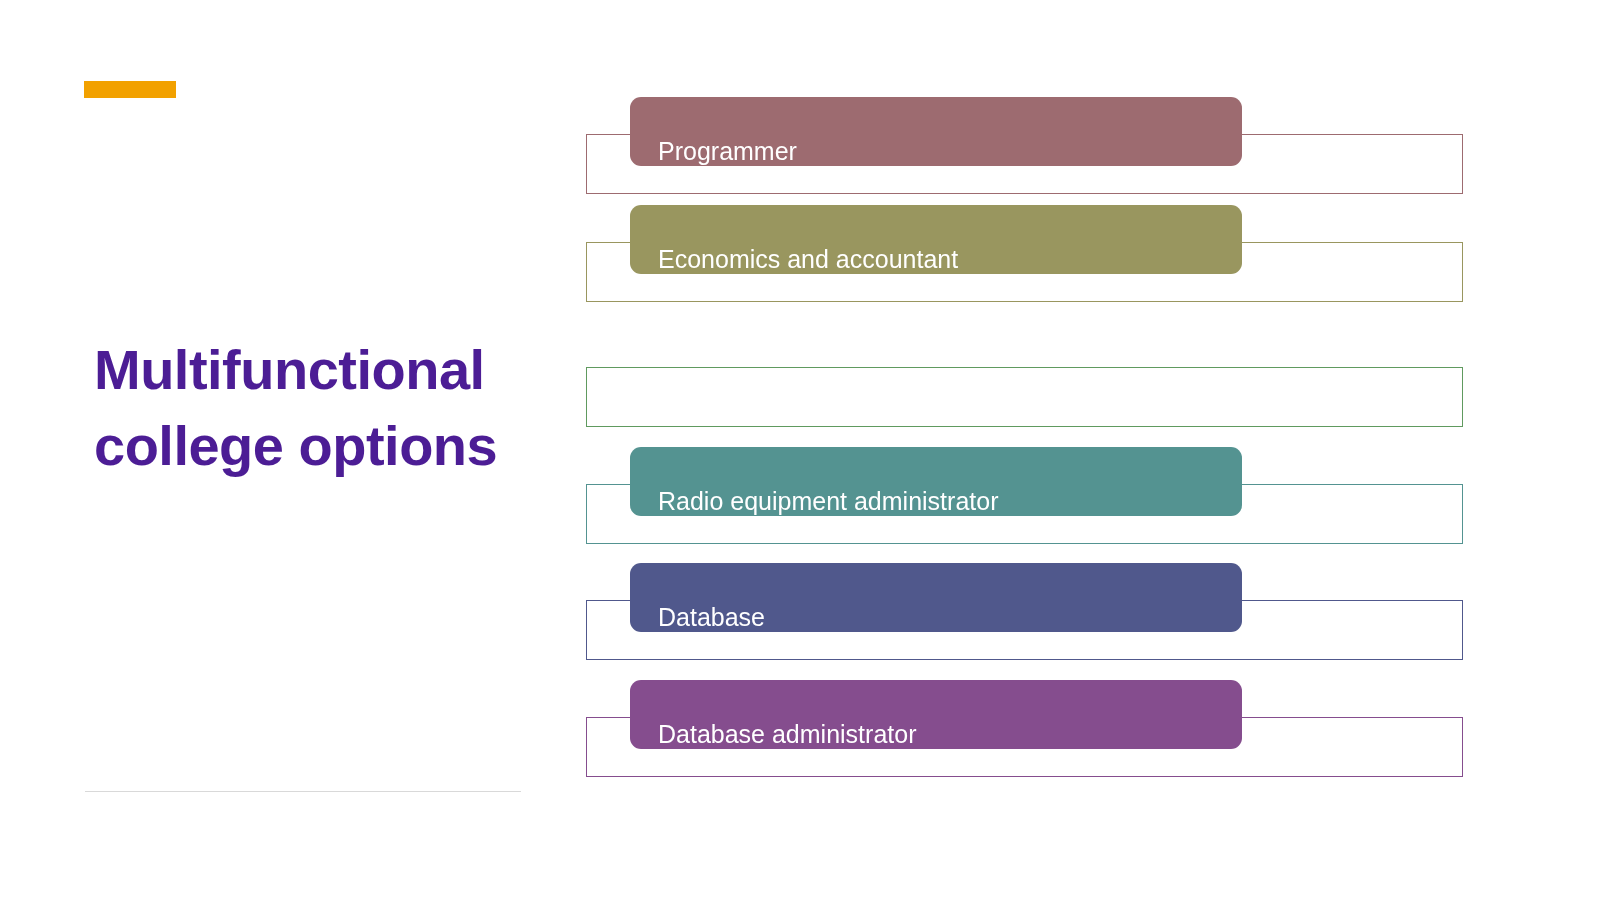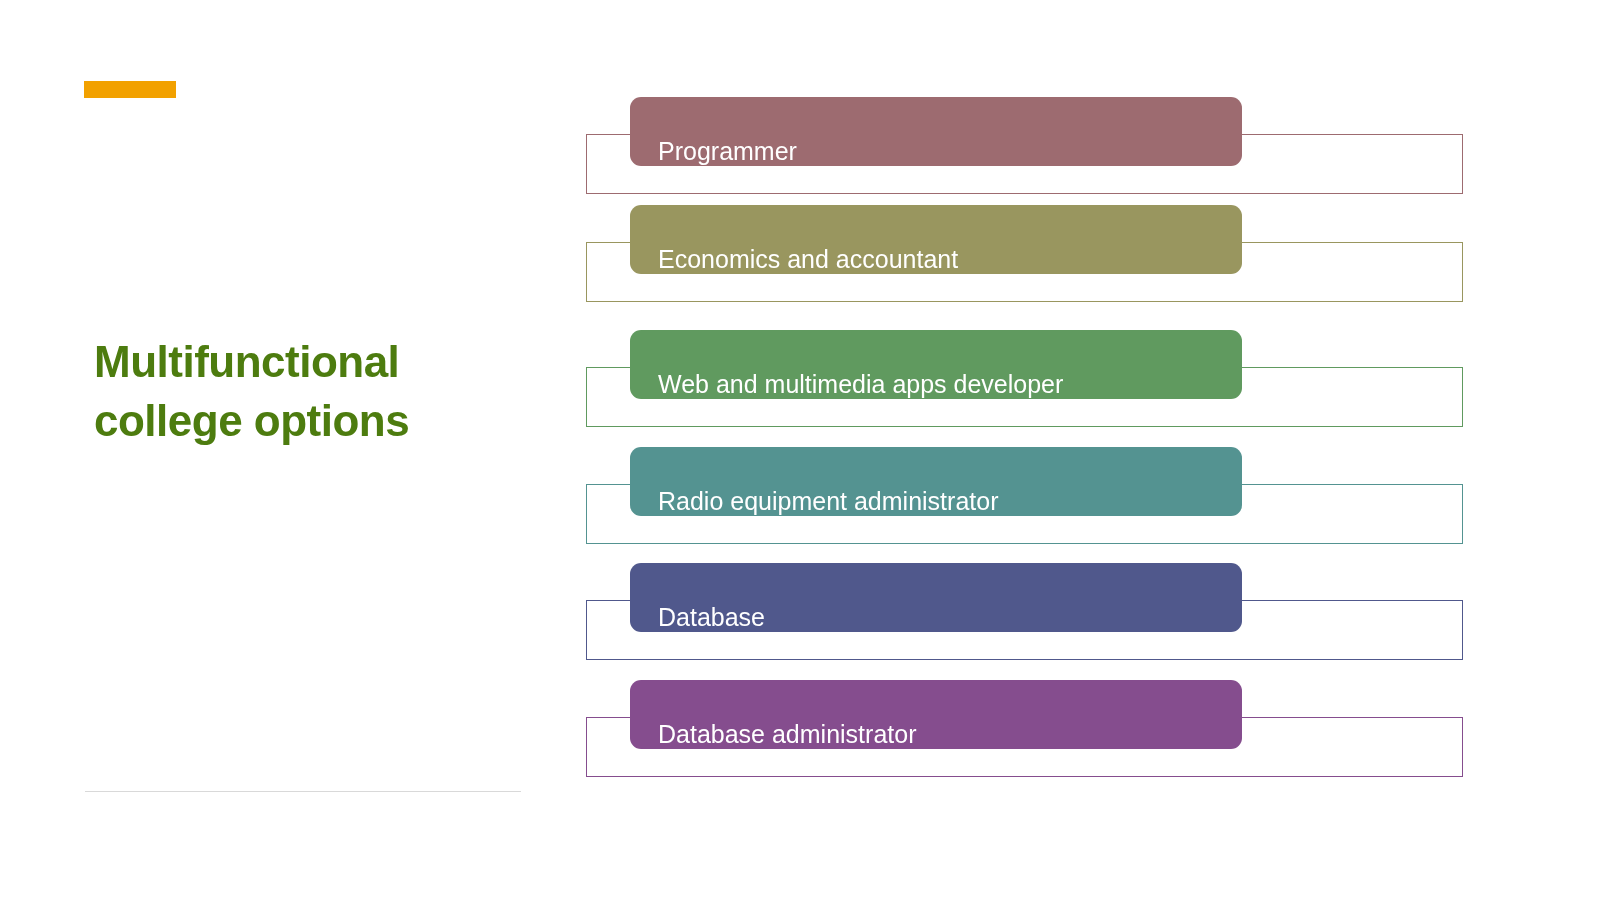--- a/index.html
+++ b/index.html
@@ -35,24 +35,24 @@
     position: absolute;
     left: 94px;
     top: 332px;
     width: 430px;
   }
 
   #slide-title {
     margin: 0;
     font-family: "Liberation Sans", sans-serif;
     font-weight: bold;
-    font-size: 44px;
+    font-size: 56px;
     line-height: 1.35;
     letter-spacing: -0.5px;
-    color: #4d7c0f;
+    color: #4c1d95;
     white-space: pre-line;
   }
 
   #title-rule {
     position: absolute;
     left: 85px;
     top: 791px;
     width: 436px;
     height: 1px;
     background: #D9D9D9;
@@ -134,23 +134,20 @@
         </div>
       </div>
       <div class="chevron-row" style="top: 205px; color: rgb(153, 150, 95);">
         <div class="row-outline"></div>
         <div class="row-pill">
           <span class="row-label">Economics and accountant</span>
         </div>
       </div>
       <div class="chevron-row" style="top: 330.2px; color: rgb(96, 154, 95);">
         <div class="row-outline"></div>
-        <div class="row-pill">
-          <span class="row-label">Web and multimedia apps developer</span>
-        </div>
       </div>
       <div class="chevron-row" style="top: 446.8px; color: rgb(84, 147, 145);">
         <div class="row-outline"></div>
         <div class="row-pill">
           <span class="row-label">Radio equipment administrator</span>
         </div>
       </div>
       <div class="chevron-row" style="top: 563.4px; color: rgb(80, 88, 140);">
         <div class="row-outline"></div>
         <div class="row-pill">

